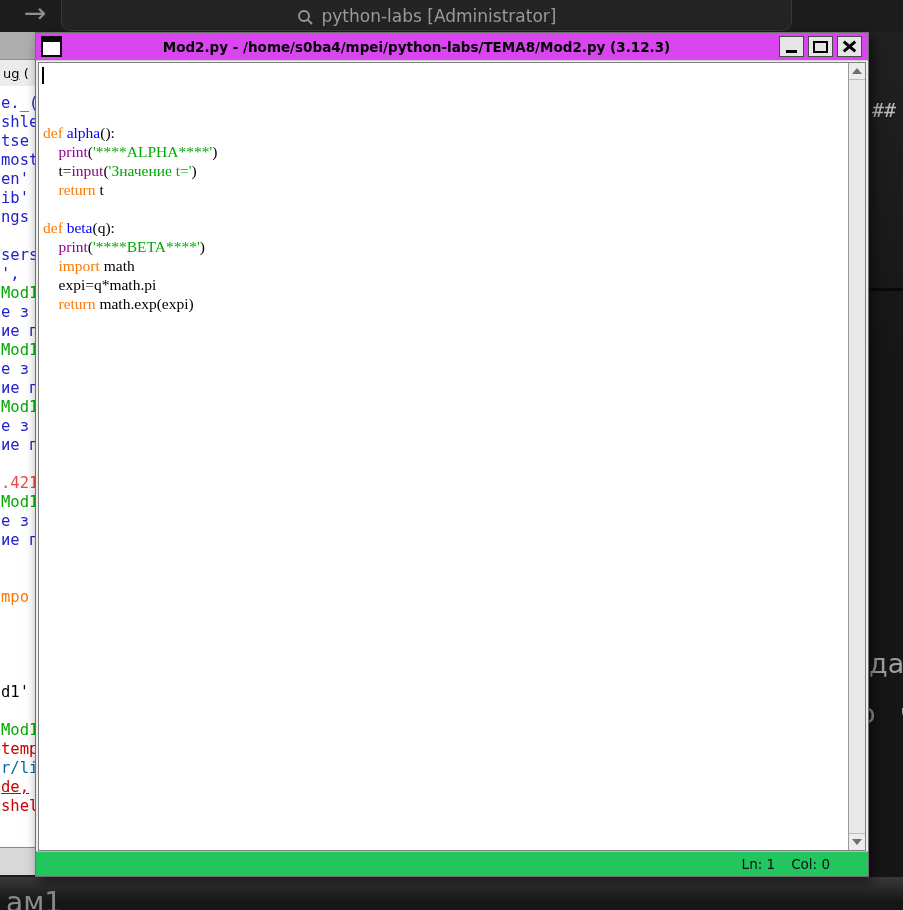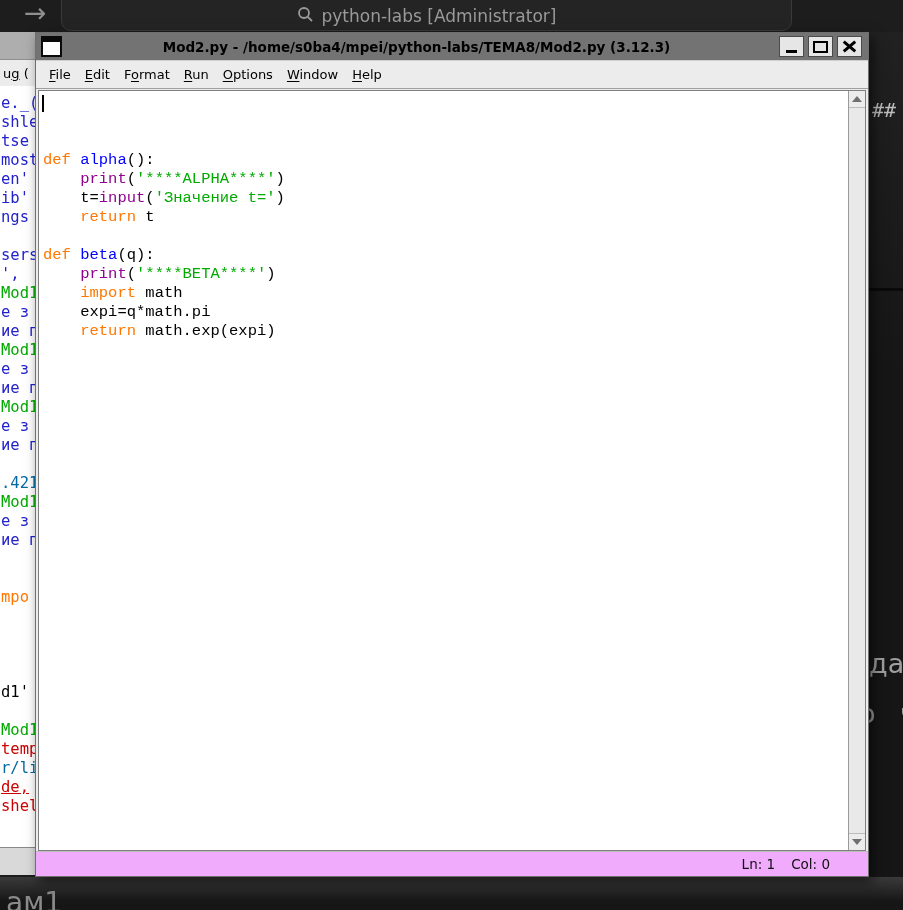--- a/index.html
+++ b/index.html
@@ -4,21 +4,21 @@
 <style>
   html,body{margin:0;padding:0;background:#000;}
   .screen{position:relative;width:903px;height:910px;overflow:hidden;background:#1d1d1d;
           font-family:"DejaVu Sans",sans-serif;}
 
   
   .topbar{position:absolute;left:0;top:0;width:903px;height:32px;background:#1d1d1d;}
   .nav-arrow{position:absolute;left:24px;top:-3px;font-size:27px;color:#8f8f8f;}
   .search-pill{position:absolute;left:61px;top:-13px;width:729px;height:42px;background:#242424;
                border:1px solid #3a3a3a;border-radius:10px;display:flex;align-items:flex-end;justify-content:center;}
-  .search-inner{display:flex;align-items:flex-start;gap:8px;padding-bottom:4px;color:#9a9a9a;font-size:17px;}
+  .search-inner{display:flex;align-items:flex-end;gap:8px;padding-bottom:4px;color:#9a9a9a;font-size:17px;}
   .search-inner svg{display:block;}
 
   .desktop-right{position:absolute;left:866px;top:32px;width:37px;height:845px;
                  background:linear-gradient(#212121,#161616 40%, #161616);}
   .desktop-right .seam{position:absolute;left:0;top:256px;width:100%;height:3px;background:#0a0a0a;}
   .bottom-strip{position:absolute;left:0;top:877px;width:903px;height:33px;
                 background:linear-gradient(#3a3a3a,#161616 75%);}
   .frag{position:absolute;white-space:pre;}
 
   
@@ -27,21 +27,21 @@
   .bgw-menu{flex:0 0 26px;background:#ececec;font-size:13px;color:#000;padding:6px 0 0 3px;box-sizing:border-box;}
   .bgw-body{flex:1;position:relative;background:#ffffff;overflow:hidden;
             font-family:"DejaVu Sans Mono",monospace;font-size:15.5px;}
   .bgw-status{flex:0 0 27px;background:#d9d9d9;border-top:1px solid #8a8a8a;}
   .strip-line{position:absolute;left:1px;white-space:pre;}
 
   
   .idle-window{position:absolute;left:35px;top:32px;width:834px;height:845px;background:#ececec;
                border:1px solid #6f6f6f;box-sizing:border-box;display:flex;flex-direction:column;
                box-shadow:4px 5px 12px rgba(0,0,0,.55);}
-  .titlebar{flex:0 0 27px;background:#737373;display:flex;align-items:center;border-bottom:1px solid #cfcfcf;}
+  .titlebar{flex:0 0 27px;background:#d946ef;display:flex;align-items:center;border-bottom:1px solid #cfcfcf;}
   .win-icon{width:17px;height:13px;margin-left:5px;border:2px solid #0a0a0a;border-top:6px solid #0a0a0a;
             background:#fff;box-sizing:content-box;}
   .title-text{flex:1;text-align:center;font-size:13.5px;font-weight:bold;color:#000;
               white-space:nowrap;overflow:hidden;}
   .controls{display:flex;gap:4px;margin:0 6px 0 8px;}
   .ctrl{width:25px;height:21px;background:#e6e6e6;border:1px solid #4a4a4a;display:flex;
         align-items:center;justify-content:center;box-sizing:border-box;}
   .g-min{width:11px;height:0;border-bottom:3px solid #000;margin-top:9px;}
   .g-max{width:11px;height:8px;border:2px solid #000;}
   .g-close{position:relative;width:13px;height:11px;}
@@ -49,36 +49,36 @@
   .g-close:before{transform:rotate(40deg);}
   .g-close:after{transform:rotate(-40deg);}
 
   .menubar{flex:0 0 27px;background:#ececec;border-bottom:1px solid #9f9f9f;display:flex;
            align-items:center;padding-left:6px;font-size:13px;color:#000;}
   .menu-item{padding:0 7px;}
   .menu-item u{text-decoration:underline;text-underline-offset:2px;}
 
   .editor-wrap{flex:1;margin:1px 2px 0 2px;border:1px solid #7f7f7f;display:flex;min-height:0;}
   .code-area{flex:1;position:relative;background:#ffffff;overflow:hidden;padding:3px 0 0 4px;
-             font-family:Liberation Mono, monospace;font-size:15.5px;line-height:19px;white-space:pre;}
+             font-family:Liberation Serif, serif;font-size:15.5px;line-height:19px;white-space:pre;}
   .code-line{height:19px;}
   .caret{position:absolute;left:3px;top:4px;width:2px;height:17px;background:#000;}
 
   .scrollbar{flex:0 0 17px;background:#ececec;border-left:1px solid #9a9a9a;display:flex;
              flex-direction:column;box-sizing:border-box;}
   .sb-btn{flex:0 0 16px;display:flex;align-items:center;justify-content:center;background:#ececec;}
   .sb-btn.up{border-bottom:1px solid #bdbdbd;}
   .sb-btn.down{border-top:1px solid #bdbdbd;}
   .tri-up{width:0;height:0;border-left:5px solid transparent;border-right:5px solid transparent;
           border-bottom:6px solid #707070;}
   .tri-down{width:0;height:0;border-left:5px solid transparent;border-right:5px solid transparent;
             border-top:6px solid #707070;}
   .sb-thumb{flex:1;background:#e9e9e9;}
 
-  .statusbar{flex:0 0 24px;background:#f0abfc;border-top:1px solid #bdbdbd;display:flex;
+  .statusbar{flex:0 0 24px;background:#22c55e;border-top:1px solid #bdbdbd;display:flex;
              justify-content:flex-end;align-items:center;gap:16px;padding-right:38px;
              font-size:13.5px;color:#101010;}
 </style>
 </head>
 <body>
 
 <div class="screen">
 
   <div class="topbar">
     <span class="nav-arrow">→</span>
@@ -124,21 +124,21 @@
         <span class="strip-line" style="top: 179px; color: rgb(34, 34, 204);">',</span>
         <span class="strip-line" style="top: 198px; color: rgb(0, 170, 0);">Mod1</span>
         <span class="strip-line" style="top: 217px; color: rgb(34, 34, 204);">е з</span>
         <span class="strip-line" style="top: 236px; color: rgb(34, 34, 204);">ие п</span>
         <span class="strip-line" style="top: 255px; color: rgb(0, 170, 0);">Mod1</span>
         <span class="strip-line" style="top: 274px; color: rgb(34, 34, 204);">е з</span>
         <span class="strip-line" style="top: 293px; color: rgb(34, 34, 204);">ие п</span>
         <span class="strip-line" style="top: 312px; color: rgb(0, 170, 0);">Mod1</span>
         <span class="strip-line" style="top: 331px; color: rgb(34, 34, 204);">е з</span>
         <span class="strip-line" style="top: 350px; color: rgb(34, 34, 204);">ие п</span>
-        <span class="strip-line" style="top: 388px; color: #0369a1;">.421</span>
+        <span class="strip-line" style="top: 388px; color: #ef4444;">.421</span>
         <span class="strip-line" style="top: 407px; color: rgb(0, 170, 0);">Mod1</span>
         <span class="strip-line" style="top: 426px; color: rgb(34, 34, 204);">е з</span>
         <span class="strip-line" style="top: 445px; color: rgb(34, 34, 204);">ие п</span>
         <span class="strip-line" style="top: 502px; color: rgb(255, 119, 0);">mpo</span>
         <span class="strip-line" style="top: 597px; color: rgb(0, 0, 0);">d1'</span>
         <span class="strip-line" style="top: 635px; color: rgb(0, 170, 0);">Mod1</span>
         <span class="strip-line" style="top: 654px; color: rgb(204, 0, 0);">temp</span>
         <span class="strip-line" style="top: 673px; color: #0369a1;">r/li</span>
         <span class="strip-line" style="top: 692px; color: rgb(204, 0, 0); text-decoration: underline;">de,</span>
         <span class="strip-line" style="top: 711px; color: rgb(204, 0, 0);">shel</span>
@@ -157,29 +157,20 @@
           </div>
           <div class="ctrl">
             <div class="g-max"></div>
           </div>
           <div class="ctrl">
             <div class="g-close"></div>
           </div>
         </div>
     </div>
 
-    <div class="menubar" id="menubar">
-        <span class="menu-item"><u>F</u>ile</span>
-        <span class="menu-item"><u>E</u>dit</span>
-        <span class="menu-item">F<u>o</u>rmat</span>
-        <span class="menu-item"><u>R</u>un</span>
-        <span class="menu-item"><u>O</u>ptions</span>
-        <span class="menu-item"><u>W</u>indow</span>
-        <span class="menu-item"><u>H</u>elp</span>
-      </div>
 
     <div class="editor-wrap">
       <div class="code-area" id="code-area">
         <div class="caret"></div>
       <div class="code-line"><span style="color: rgb(255, 119, 0);">def</span><span style="color: rgb(0, 0, 0);"> </span><span style="color: rgb(0, 0, 255);">alpha</span><span style="color: rgb(0, 0, 0);">():</span></div><div class="code-line"><span style="color: rgb(0, 0, 0);">    </span><span style="color: rgb(144, 0, 144);">print</span><span style="color: rgb(0, 0, 0);">(</span><span style="color: rgb(0, 170, 0);">'****ALPHA****'</span><span style="color: rgb(0, 0, 0);">)</span></div><div class="code-line"><span style="color: rgb(0, 0, 0);">    t=</span><span style="color: rgb(144, 0, 144);">input</span><span style="color: rgb(0, 0, 0);">(</span><span style="color: rgb(0, 170, 0);">'Значение t='</span><span style="color: rgb(0, 0, 0);">)</span></div><div class="code-line"><span style="color: rgb(0, 0, 0);">    </span><span style="color: rgb(255, 119, 0);">return</span><span style="color: rgb(0, 0, 0);"> t</span></div><div class="code-line">&nbsp;</div><div class="code-line"><span style="color: rgb(255, 119, 0);">def</span><span style="color: rgb(0, 0, 0);"> </span><span style="color: rgb(0, 0, 255);">beta</span><span style="color: rgb(0, 0, 0);">(q):</span></div><div class="code-line"><span style="color: rgb(0, 0, 0);">    </span><span style="color: rgb(144, 0, 144);">print</span><span style="color: rgb(0, 0, 0);">(</span><span style="color: rgb(0, 170, 0);">'****BETA****'</span><span style="color: rgb(0, 0, 0);">)</span></div><div class="code-line"><span style="color: rgb(0, 0, 0);">    </span><span style="color: rgb(255, 119, 0);">import</span><span style="color: rgb(0, 0, 0);"> math</span></div><div class="code-line"><span style="color: rgb(0, 0, 0);">    expi=q*math.pi</span></div><div class="code-line"><span style="color: rgb(0, 0, 0);">    </span><span style="color: rgb(255, 119, 0);">return</span><span style="color: rgb(0, 0, 0);"> math.exp(expi)</span></div></div>
       <div class="scrollbar">
         <div class="sb-btn up">
             <div class="tri-up"></div>
           </div>
         <div class="sb-thumb"></div>

